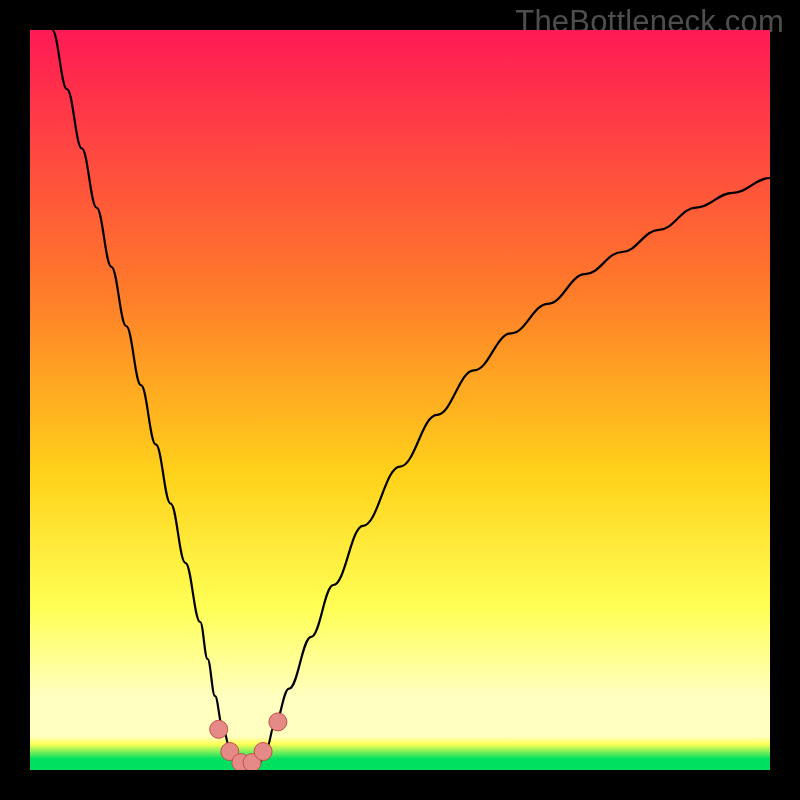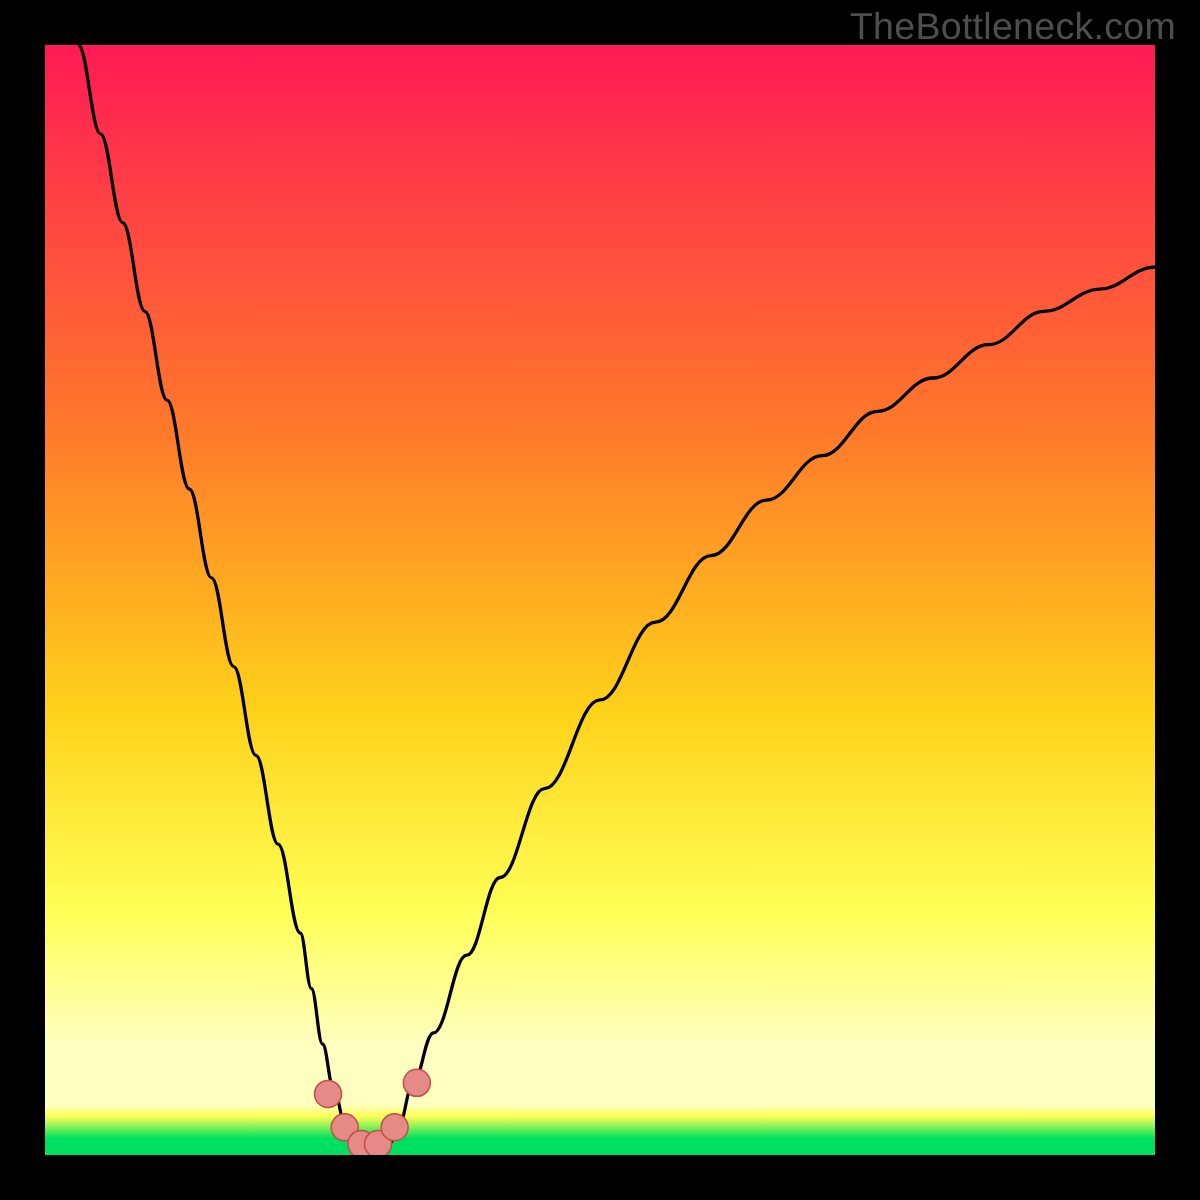--- a/index.html
+++ b/index.html
@@ -22,21 +22,21 @@
     top: 30px;
     width: 740px;
     height: 740px;
     overflow: hidden;
   }
   .watermark {
     position: absolute;
     top: 4px;
     right: 16px;
     color: #4e4e4e;
-    font-size: 25px;
+    font-size: 31px;
     font-weight: 500;
     letter-spacing: 0.2px;
     user-select: none;
   }
   svg { display: block; }
 </style>
 </head>
 <body>
 
 <div class="frame">

